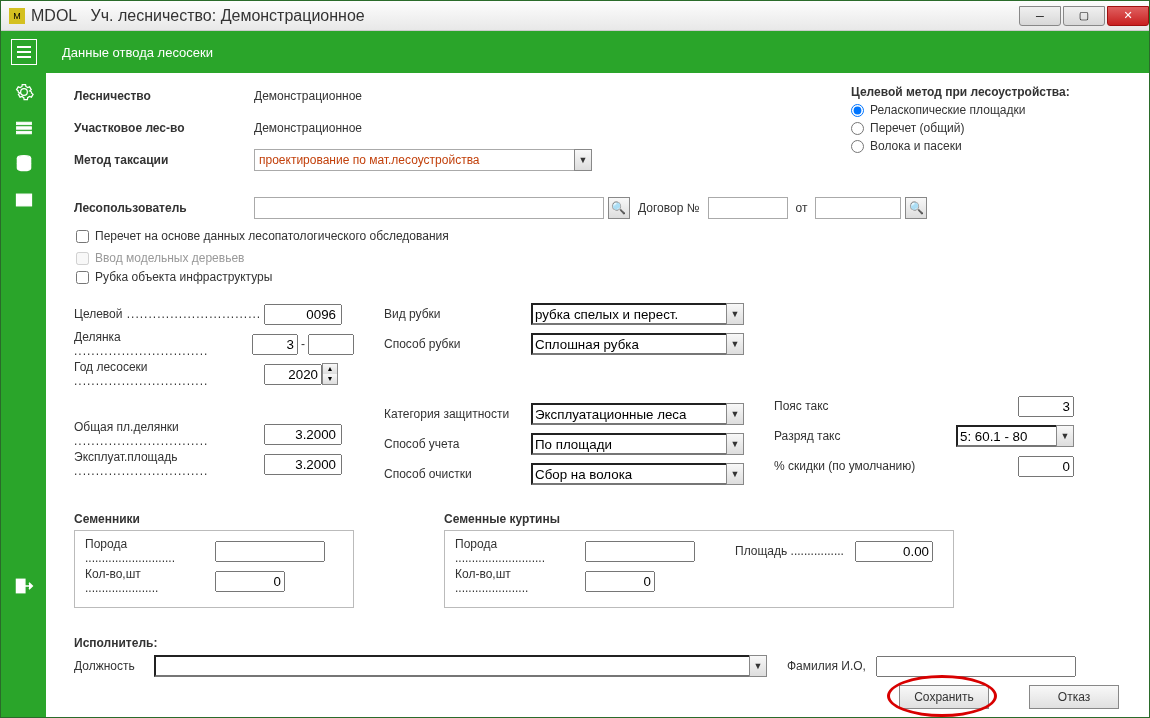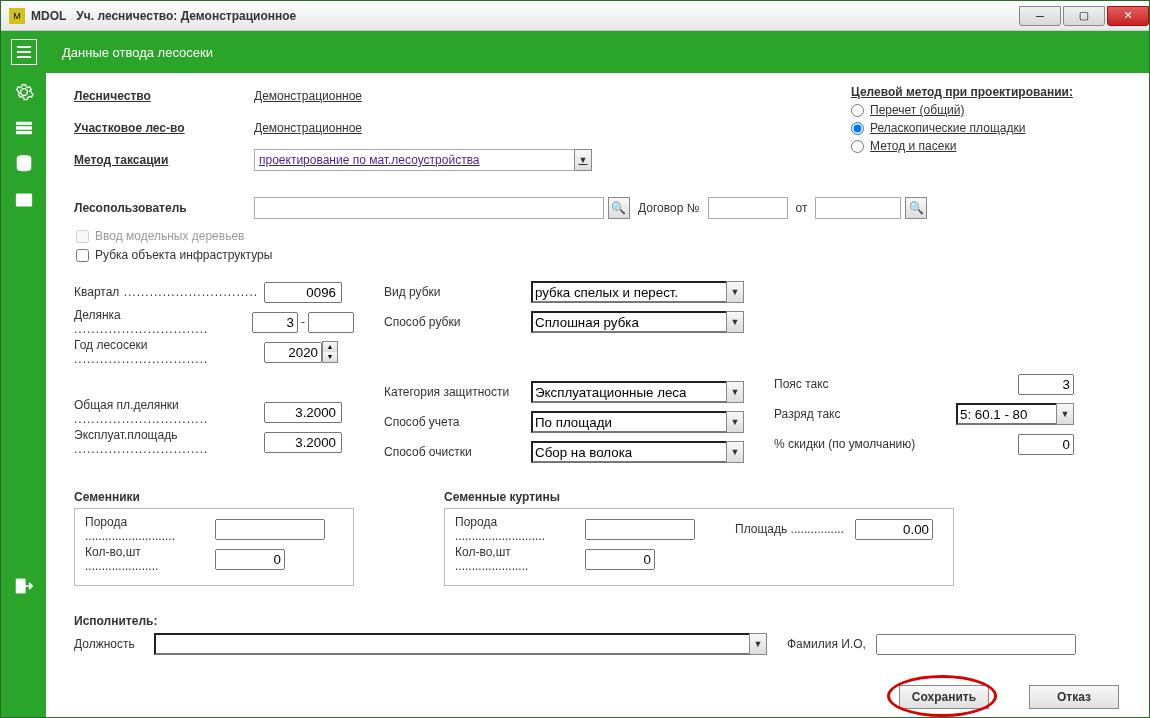--- a/index.html
+++ b/index.html
@@ -2,21 +2,21 @@
 <html><head>
 <meta charset="utf-8">
 <style>
   * { box-sizing: border-box; font-family: Arial, sans-serif; }
   body { margin: 0; padding: 0; background: #c8d8e8; width: 1150px; height: 718px; overflow: hidden; }
   .window { width: 1150px; height: 718px; background: white; border: 1px solid #2a6b2a; position: relative; }
   
   
   .titlebar { height: 30px; background: linear-gradient(to bottom, #fdfdfd, #e8e8e8); display: flex; align-items: center; padding: 0 8px; border-bottom: 1px solid #ccc; }
   .titlebar .appicon { width: 16px; height: 16px; background: #d4c020; margin-right: 6px; font-size:9px; display:flex;align-items:center;justify-content:center;}
-  .titlebar .title { font-size: 12px; color: #333; flex: 1; font-weight: bold; }
+  .titlebar .title { font-size: 16px; color: #333; flex: 1; }
   .winbtns { display: flex; margin-right: -8px; }
   .winbtn { width: 42px; height: 20px; border: 1px solid #888; border-radius: 0 0 3px 3px; display: flex; align-items: center; justify-content: center; font-size: 11px; background: linear-gradient(to bottom,#f0f0f0,#d8d8d8); margin-left: 2px; cursor:pointer;}
   .winbtn.close { background: linear-gradient(to bottom, #e06060, #c82020); color: white; border-color:#a01010;}
   
   
   .greenbar { height: 42px; background: #2aa52a; display: flex; align-items: center; padding-left: 10px; color: white; font-size: 13px; }
   .greenbar .menu-btn { width: 26px; height: 26px; border: 1px solid white; display: flex; flex-direction: column; justify-content: center; align-items: center; gap:3px; margin-right: 25px; cursor:pointer;}
   .greenbar .menu-btn span { width: 14px; height: 2px; background: white; }
   
   
@@ -29,21 +29,21 @@
   .main { flex: 1; background: white; padding: 12px 18px 8px 28px; font-size: 12px; color: #333; position: relative; overflow:hidden;}
   
   .row { display: flex; align-items: center; margin-bottom: 10px; min-height:22px;}
   .lbl { font-weight: bold; width: 180px; }
   .val { }
   select, input[type=text] { font-size: 12px; padding: 2px 4px; border: 1px solid #aaa; height: 22px; background:white;}
   .combo { display:inline-flex; align-items:stretch; height:22px;}
   .combo input { border-right: none; }
   .combo .caret { width: 18px; border:1px solid #888; background:linear-gradient(#f8f8f8,#ddd); display:flex;align-items:center;justify-content:center;font-size:9px;cursor:pointer;}
   
-  .top-block { display: flex; justify-content: space-between; text-decoration: underline; }
+  .top-block { display: flex; justify-content: space-between; }
   .target-box { font-size: 12px; }
   .target-box .tt { font-weight: bold; margin-bottom: 4px; }
   .radio-row { display: flex; align-items: center; gap: 6px; margin: 4px 0; }
   
   .iconbtn { width: 22px; height: 22px; border:1px solid #888; background:linear-gradient(#f8f8f8,#ddd); display:inline-flex;align-items:center;justify-content:center;font-size:12px;cursor:pointer;}
   
   .chk-row { display:flex; align-items:center; gap:6px; margin: 5px 0; }
   .chk-row.disabled { color:#999;margin-top:8px;}
   
   .midgrid { display:flex; gap: 30px; margin-top: 18px;}
@@ -57,21 +57,21 @@
   .spin button {width:14px;height:10px;font-size:7px;line-height:6px;padding:0;border:none;background:linear-gradient(#f8f8f8,#ddd);cursor:pointer;}
   
   .sel { width: 195px; }
   
   .sect-title { font-weight:bold; margin: 14px 0 4px 0;}
   .boxed { border:1px solid #bbb; padding: 8px 10px;}
   
   .bottom-form {margin-top:28px;}
   
   .footer-btns { position:absolute; bottom: 8px; right: 30px; display:flex; gap: 40px;}
-  .btn { width: 90px; height: 24px; border:1px solid #888; background:linear-gradient(#f8f8f8,#e0e0e0);display:flex;align-items:center;justify-content:center;font-size:12px;cursor:pointer;font-weight:bold;}
+  .btn { width: 90px; height: 24px; border:1px solid #888; background:linear-gradient(#f8f8f8,#e0e0e0);display:flex;align-items:center;justify-content:center;font-size:12px;cursor:pointer;}
   .red-circle { position:absolute; width: 110px; height: 42px; border: 3px solid #d80000; border-radius: 50%; pointer-events:none;}
   
   input[type=checkbox],input[type=radio]{margin:0;}
 </style>
 </head>
 <body>
 
 <div class="window">
 
   <div class="titlebar">
@@ -140,68 +140,72 @@
             <div class="lbl">Лесничество</div>
             <div class="val">Демонстрационное</div>
           </div>
           <div class="row">
             <div class="lbl">Участковое лес-во</div>
             <div class="val">Демонстрационное</div>
           </div>
           <div class="row">
             <div class="lbl">Метод таксации</div>
             <div class="combo">
-              <input type="text" style="width: 320px; color: #4c1d95;" value="проектирование по мат.лесоустройства">
+              <input type="text" style="width: 320px; color: #c2410c;" value="проектирование по мат.лесоустройства">
               <div class="caret">▼</div>
             </div>
           </div>
         </div>
         <div class="target-box" style="width:280px;">
-          <div class="tt">Целевой метод при проектировании:</div>
-          <label class="radio-row">
-              <input type="radio" name="tm" style="">
-              <span>Перечет (общий)</span>
-            </label>
+          <div class="tt">Целевой метод при лесоустройства:</div>
           <label class="radio-row">
               <input type="radio" name="tm" checked="" style="">
               <span>Реласкопические площадки</span>
             </label>
           <label class="radio-row">
               <input type="radio" name="tm" style="">
-              <span>Метод и пасеки</span>
+              <span>Перечет (общий)</span>
+            </label>
+          <label class="radio-row">
+              <input type="radio" name="tm" style="">
+              <span>Волока и пасеки</span>
             </label>
         </div>
       </div>
 
       <div class="row" style="margin-top:16px;">
         <div class="lbl">Лесопользователь</div>
         <input type="text" style="width: 350px;" value="">
         <div class="iconbtn" style="margin-left:4px;">🔍</div>
         <div style="margin:0 8px;">Договор №</div>
         <input type="text" style="width: 80px;" value="">
         <div style="margin:0 8px;">от</div>
         <input type="text" style="width: 86px;" value="">
         <div class="iconbtn" style="margin-left:4px;">🔍</div>
       </div>
 
       <div style="margin:10px 0 0 2px;">
+        <label class="chk-row">
+            <input type="checkbox" style="">
+            <span>Перечет на основе данных лесопатологического обследования</span>
+          </label>
         <label class="chk-row disabled">
             <input type="checkbox" disabled="" style="">
             <span>Ввод модельных деревьев</span>
           </label>
         <label class="chk-row">
             <input type="checkbox" style="">
             <span>Рубка объекта инфраструктуры</span>
           </label>
       </div>
 
       <div class="midgrid">
         <div class="col" style="width:280px;">
           <div class="frow">
-              <div class="flbl"><span>Квартал</span><span class="dots"></span></div>
+              <div class="flbl"><span>Целевой</span><span class="dots"></span></div>
               <input class="num-in" value="0096" style="">
             </div>
           <div class="frow">
               <div class="flbl"><span>Делянка</span><span class="dots"></span></div>
               <input class="small-in" value="3" style="">
               <span style="margin:0 3px;">-</span>
               <input class="small-in" value="" style="">
             </div>
           <div class="frow">
               <div class="flbl"><span>Год лесосеки</span><span class="dots"></span></div>

